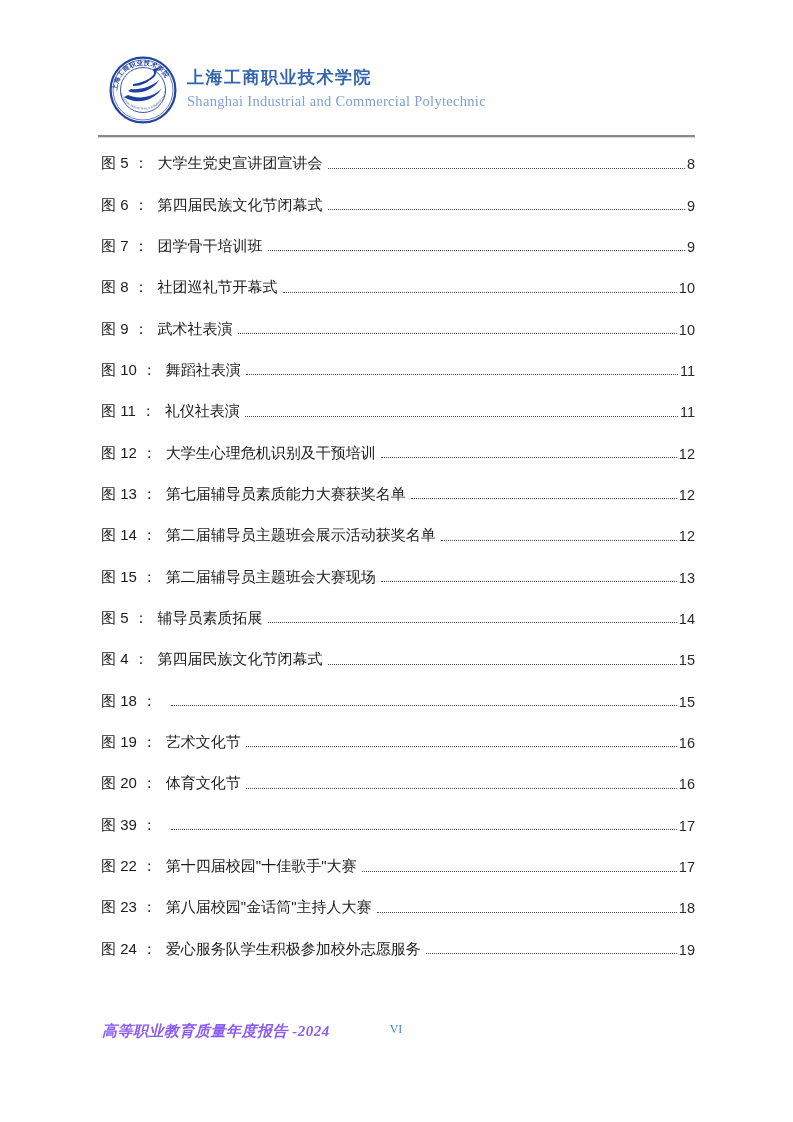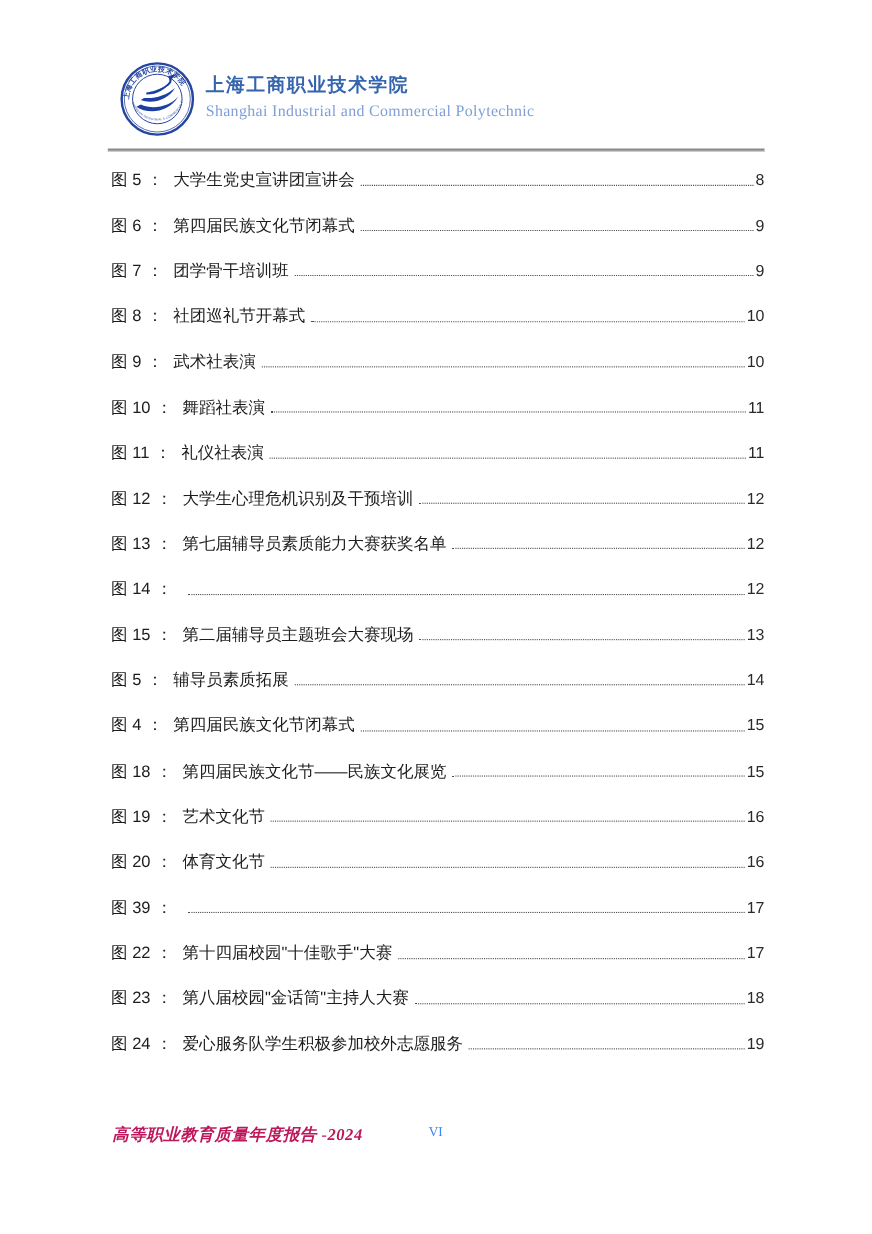--- a/index.html
+++ b/index.html
@@ -87,21 +87,21 @@
     height: 26px;
   }
   .footer-title {
     position: absolute;
     left: 4px;
     top: 2px;
     font-family: "Liberation Serif", "DejaVu Serif", serif;
     font-style: italic;
     font-weight: bold;
     font-size: 15px;
-    color: #be185d;
+    color: #8b5cf6;
     letter-spacing: 0.5px;
   }
   .footer-page {
     position: absolute;
     left: 298px;
     top: 2px;
     transform: translateX(-50%);
     font-family: "Liberation Serif", "DejaVu Serif", serif;
     font-size: 12px;
     color: #3b82f6;
@@ -204,20 +204,21 @@
       <div class="toc-row">
       <span class="toc-no">图 13</span>
       <span class="toc-colon">：</span>
       <span class="toc-title">第七届辅导员素质能力大赛获奖名单</span>
       <span class="leader"></span>
       <span class="toc-page">12</span>
     </div>
       <div class="toc-row">
       <span class="toc-no">图 14</span>
       <span class="toc-colon">：</span>
+      <span class="toc-title">第二届辅导员主题班会展示活动获奖名单</span>
       <span class="leader"></span>
       <span class="toc-page">12</span>
     </div>
       <div class="toc-row">
       <span class="toc-no">图 15</span>
       <span class="toc-colon">：</span>
       <span class="toc-title">第二届辅导员主题班会大赛现场</span>
       <span class="leader"></span>
       <span class="toc-page">13</span>
     </div>
@@ -231,21 +232,20 @@
       <div class="toc-row">
       <span class="toc-no">图 4</span>
       <span class="toc-colon">：</span>
       <span class="toc-title">第四届民族文化节闭幕式</span>
       <span class="leader"></span>
       <span class="toc-page">15</span>
     </div>
       <div class="toc-row">
       <span class="toc-no">图 18</span>
       <span class="toc-colon">：</span>
-      <span class="toc-title">第四届民族文化节——民族文化展览</span>
       <span class="leader"></span>
       <span class="toc-page">15</span>
     </div>
       <div class="toc-row">
       <span class="toc-no">图 19</span>
       <span class="toc-colon">：</span>
       <span class="toc-title">艺术文化节</span>
       <span class="leader"></span>
       <span class="toc-page">16</span>
     </div>

